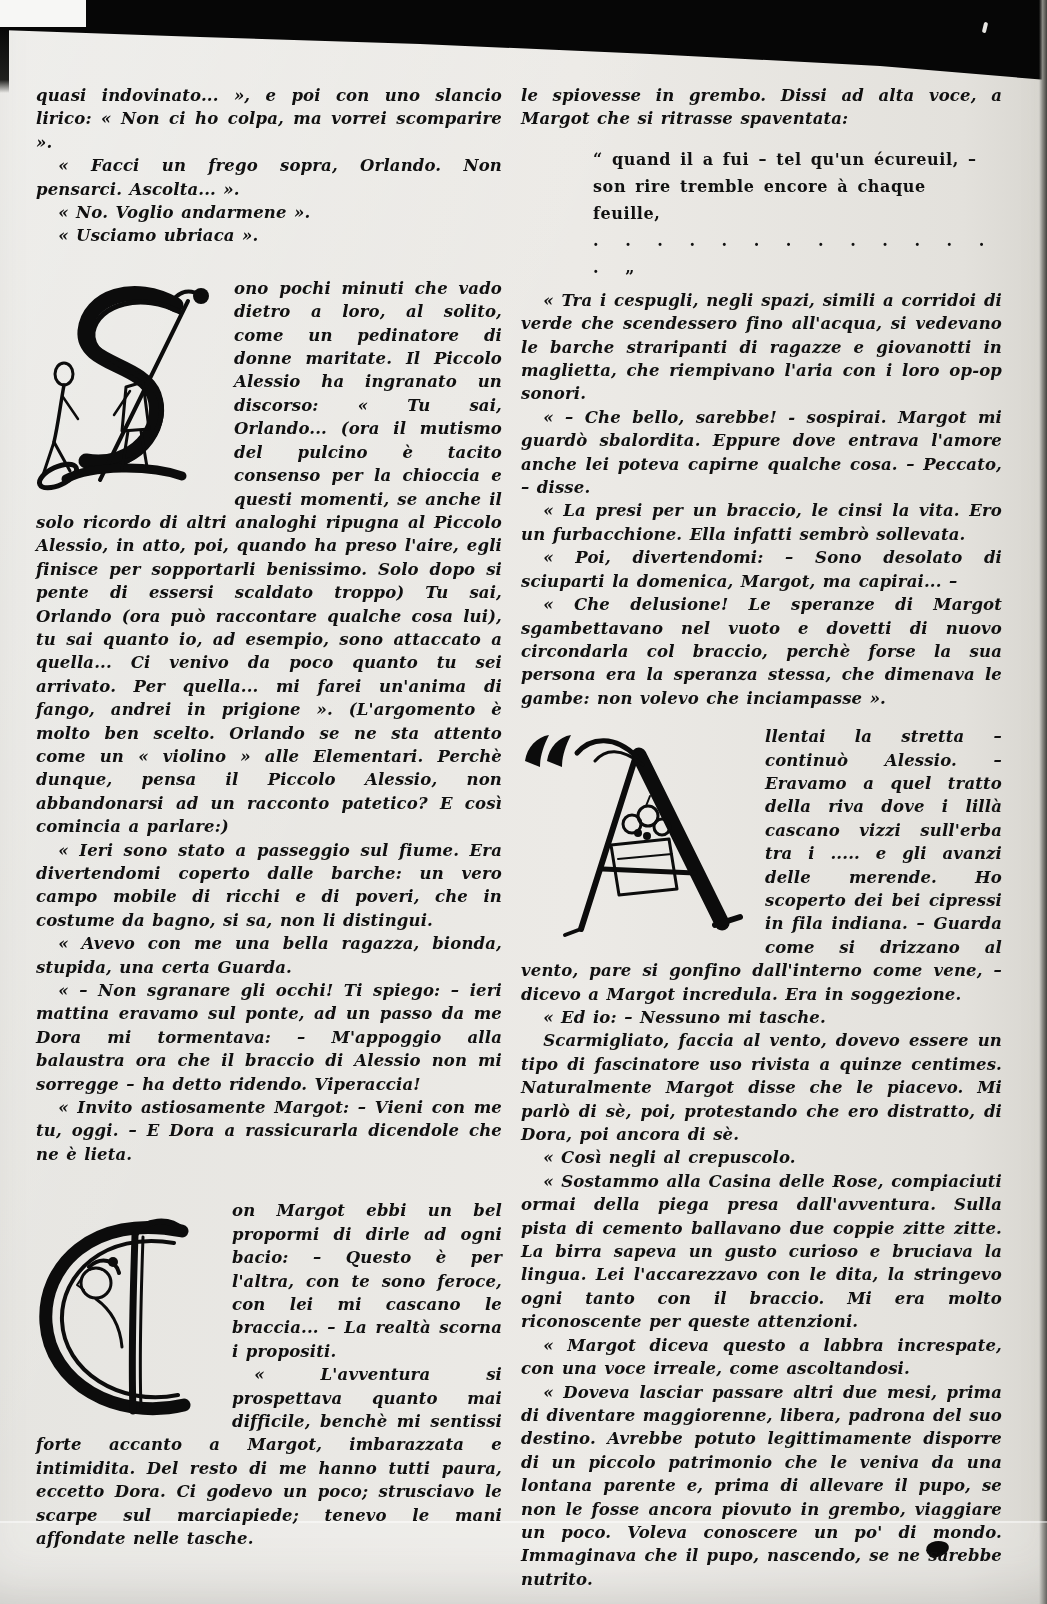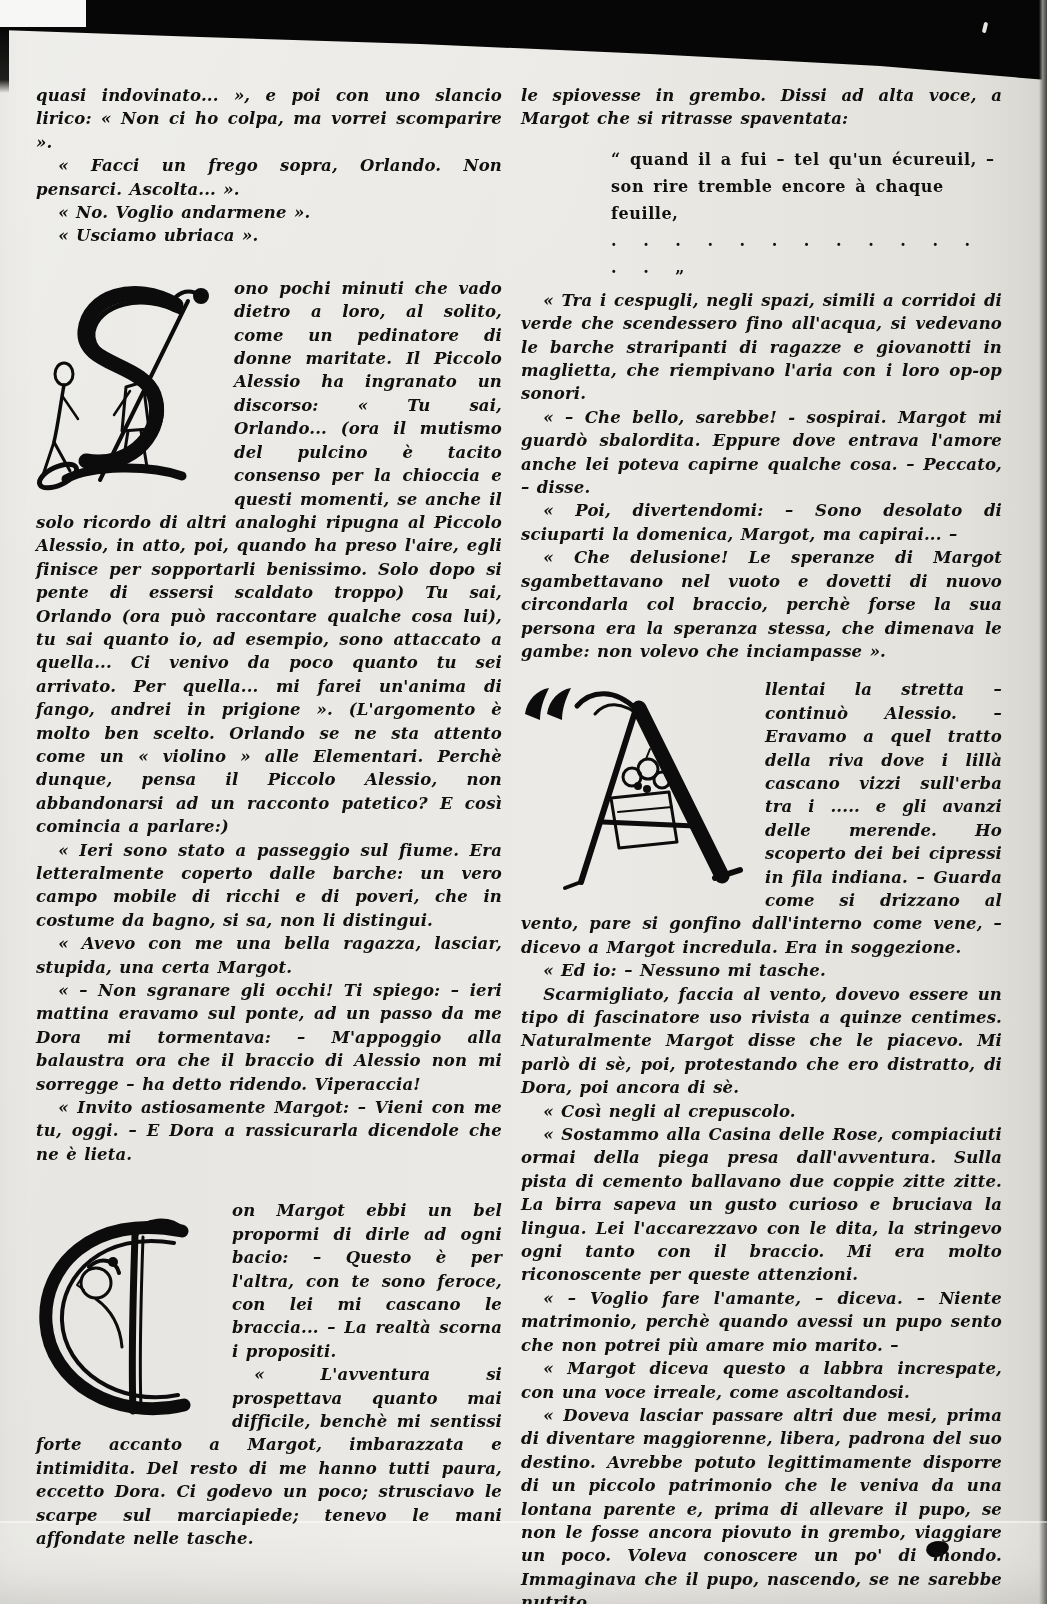--- a/index.html
+++ b/index.html
@@ -41,21 +41,21 @@
   .dropcap-section { overflow:visible; }
   .sec-s { margin-top:29px; }
   .sec-c { margin-top:33px; }
   .sec-a { margin-top:15px; }
   .ill { float:left; }
   .ill-s { width:192px; height:212px; margin:2px 12px 2px -6px; }
   .ill-c { width:186px; height:224px; margin:6px 14px 2px -4px; }
   .ill-a { width:236px; height:214px; margin:2px 10px 2px -2px; }
   .ill svg { width:100%; height:100%; }
 
-  .verse { margin:15px 0 8px 90px; }
+  .verse { margin:15px 0 8px 72px; }
   .verse p { font-style:normal; font-weight:700; font-size:16px; line-height:27px;
              text-align:left; letter-spacing:.6px; word-spacing:3px; }
   .verse p.dots { letter-spacing:9px; font-weight:bold; }
 </style>
 </head>
 <body>
 
 <div class="page">
 
   <div class="top-band"></div>
@@ -88,22 +88,22 @@
           <path d="M33,118 L48,140" stroke-width="2.5"></path>
           <path d="M24,163 L13,196 M24,163 L40,192" stroke-width="3"></path>
           <path d="M96,108 L113,103 L119,150 L92,152 Z" stroke-width="3"></path>
           <path d="M98,152 L92,190 M111,152 L117,188" stroke-width="3"></path>
           <path d="M100,112 L84,136" stroke-width="2.5"></path>
         </svg>
       </span>
       <p class="nodent">ono pochi minuti che vado dietro a loro, al solito, come un pedinatore di donne maritate. Il Piccolo Alessio ha ingranato un discorso: « Tu sai, Orlando... (ora il mutismo del pulcino è tacito consenso per la chioccia e questi momenti, se anche il solo ricordo di altri analoghi ripugna al Piccolo Alessio, in atto, poi, quando ha preso l'aire, egli finisce per sopportarli benissimo. Solo dopo si pente di essersi scaldato troppo) Tu sai, Orlando (ora può raccontare qualche cosa lui), tu sai quanto io, ad esempio, sono attaccato a quella... Ci venivo da poco quanto tu sei arrivato. Per quella... mi farei un'anima di fango, andrei in prigione ». (L'argomento è molto ben scelto. Orlando se ne sta attento come un « violino » alle Elementari. Perchè dunque, pensa il Piccolo Alessio, non abbandonarsi ad un racconto patetico? E così comincia a parlare:)</p>
     </div>
 
-    <p class="indent">« Ieri sono stato a passeggio sul fiume. Era letteralmente coperto dalle barche: un vero campo mobile di ricchi e di poveri, che in costume da bagno, si sa, non li distingui.</p>
-    <p class="indent">« Avevo con me una bella ragazza, lasciar, stupida, una certa Margot.</p>
+    <p class="indent">« Ieri sono stato a passeggio sul fiume. Era divertendomi coperto dalle barche: un vero campo mobile di ricchi e di poveri, che in costume da bagno, si sa, non li distingui.</p>
+    <p class="indent">« Avevo con me una bella ragazza, bionda, stupida, una certa Guarda.</p>
     <p class="indent">« – Non sgranare gli occhi! Ti spiego: – ieri mattina eravamo sul ponte, ad un passo da me Dora mi tormentava: – M'appoggio alla balaustra ora che il braccio di Alessio non mi sorregge – ha detto ridendo. Viperaccia!</p>
     <p class="indent">« Invito astiosamente Margot: – Vieni con me tu, oggi. – E Dora a rassicurarla dicendole che ne è lieta.</p>
 
     <div class="dropcap-section sec-c">
       <span class="ill ill-c">
         <svg viewBox="0 0 186 224" xmlns="http://www.w3.org/2000/svg" fill="none" stroke="#0c0c0c" stroke-linecap="round" stroke-linejoin="round">
           <path d="M150,26 C60,8 10,62 14,118 C18,178 84,216 152,200" stroke-width="13"></path>
           <path d="M142,38 C72,26 28,70 30,116 C32,166 88,202 146,190" stroke-width="4"></path>
           <path d="M103,30 C101,90 99,150 101,206" stroke-width="7"></path>
           <path d="M111,32 C109,92 107,150 109,202" stroke-width="3"></path>
@@ -125,20 +125,21 @@
     <p class="nodent">le spiovesse in grembo. Dissi ad alta voce, a Margot che si ritrasse spaventata:</p>
 
     <div class="verse">
       <p>“ quand il a fui – tel qu'un écureuil, –</p>
       <p>son rire tremble encore à chaque feuille,</p>
       <p class="dots">. . . . . . . . . . . . . . „</p>
     </div>
 
     <p class="indent">« Tra i cespugli, negli spazi, simili a corridoi di verde che scendessero fino all'acqua, si vedevano le barche straripanti di ragazze e giovanotti in maglietta, che riempivano l'aria con i loro op-op sonori.</p>
     <p class="indent">« – Che bello, sarebbe! - sospirai. Margot mi guardò sbalordita. Eppure dove entrava l'amore anche lei poteva capirne qualche cosa. – Peccato, – disse.</p>
+    <p class="indent">« La presi per un braccio, le cinsi la vita. Ero un furbacchione. Ella infatti sembrò sollevata.</p>
     <p class="indent">« Poi, divertendomi: – Sono desolato di sciuparti la domenica, Margot, ma capirai... –</p>
     <p class="indent">« Che delusione! Le speranze di Margot sgambettavano nel vuoto e dovetti di nuovo circondarla col braccio, perchè forse la sua persona era la speranza stessa, che dimenava le gambe: non volevo che inciampasse ».</p>
 
     <div class="dropcap-section sec-a">
       <span class="ill ill-a">
         <svg viewBox="0 0 236 214" xmlns="http://www.w3.org/2000/svg" fill="none" stroke="#0c0c0c" stroke-linecap="round" stroke-linejoin="round">
           <path d="M6,34 C8,20 18,10 30,8 C24,20 21,30 21,40 Z" fill="#0c0c0c" stroke="none"></path>
           <path d="M28,34 C30,20 40,10 52,8 C46,20 43,30 43,40 Z" fill="#0c0c0c" stroke="none"></path>
           <path d="M120,28 L203,196" stroke-width="15"></path>
           <path d="M116,32 L62,202" stroke-width="6"></path>
@@ -155,19 +156,18 @@
           <circle cx="128" cy="109" r="4" fill="#0c0c0c" stroke="none"></circle>
           <path d="M196,198 L221,190" stroke-width="6"></path>
           <path d="M62,202 L46,208" stroke-width="4"></path>
         </svg>
       </span>
       <p class="nodent">llentai la stretta – continuò Alessio. – Eravamo a quel tratto della riva dove i lillà cascano vizzi sull'erba tra i ..... e gli avanzi delle merende. Ho scoperto dei bei cipressi in fila indiana. – Guarda come si drizzano al vento, pare si gonfino dall'interno come vene, – dicevo a Margot incredula. Era in soggezione.</p>
       <p class="indent">« Ed io: – Nessuno mi tasche.</p>
       <p class="indent">Scarmigliato, faccia al vento, dovevo essere un tipo di fascinatore uso rivista a quinze centimes. Naturalmente Margot disse che le piacevo. Mi parlò di sè, poi, protestando che ero distratto, di Dora, poi ancora di sè.</p>
       <p class="indent">« Così negli al crepuscolo.</p>
       <p class="indent">« Sostammo alla Casina delle Rose, compiaciuti ormai della piega presa dall'avventura. Sulla pista di cemento ballavano due coppie zitte zitte. La birra sapeva un gusto curioso e bruciava la lingua. Lei l'accarezzavo con le dita, la stringevo ogni tanto con il braccio. Mi era molto riconoscente per queste attenzioni.</p>
-      <p class="indent">« – Voglio fare l'amante, – diceva. – Niente matrimonio, perchè quando avessi un pupo sento che non potrei più amare mio marito. –</p>
       <p class="indent">« Margot diceva questo a labbra increspate, con una voce irreale, come ascoltandosi.</p>
       <p class="indent">« Doveva lasciar passare altri due mesi, prima di diventare maggiorenne, libera, padrona del suo destino. Avrebbe potuto legittimamente disporre di un piccolo patrimonio che le veniva da una lontana parente e, prima di allevare il pupo, se non le fosse ancora piovuto in grembo, viaggiare un poco. Voleva conoscere un po' di mondo. Immaginava che il pupo, nascendo, se ne sarebbe nutrito.</p>
     </div>
   </div>
 
 </div>
 
 </body></html>

